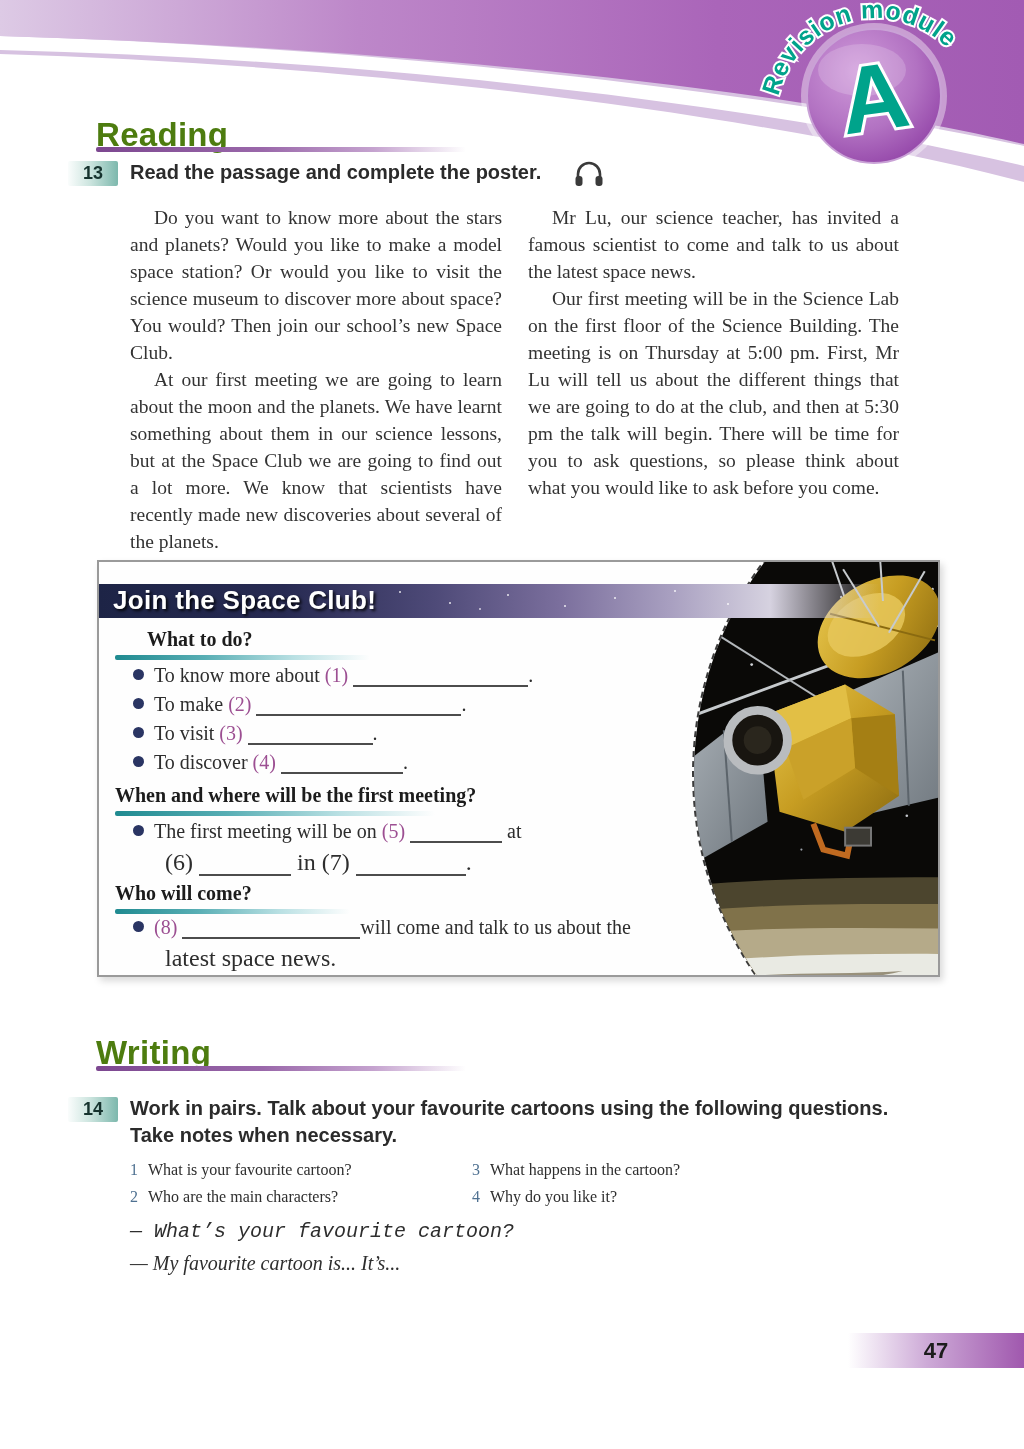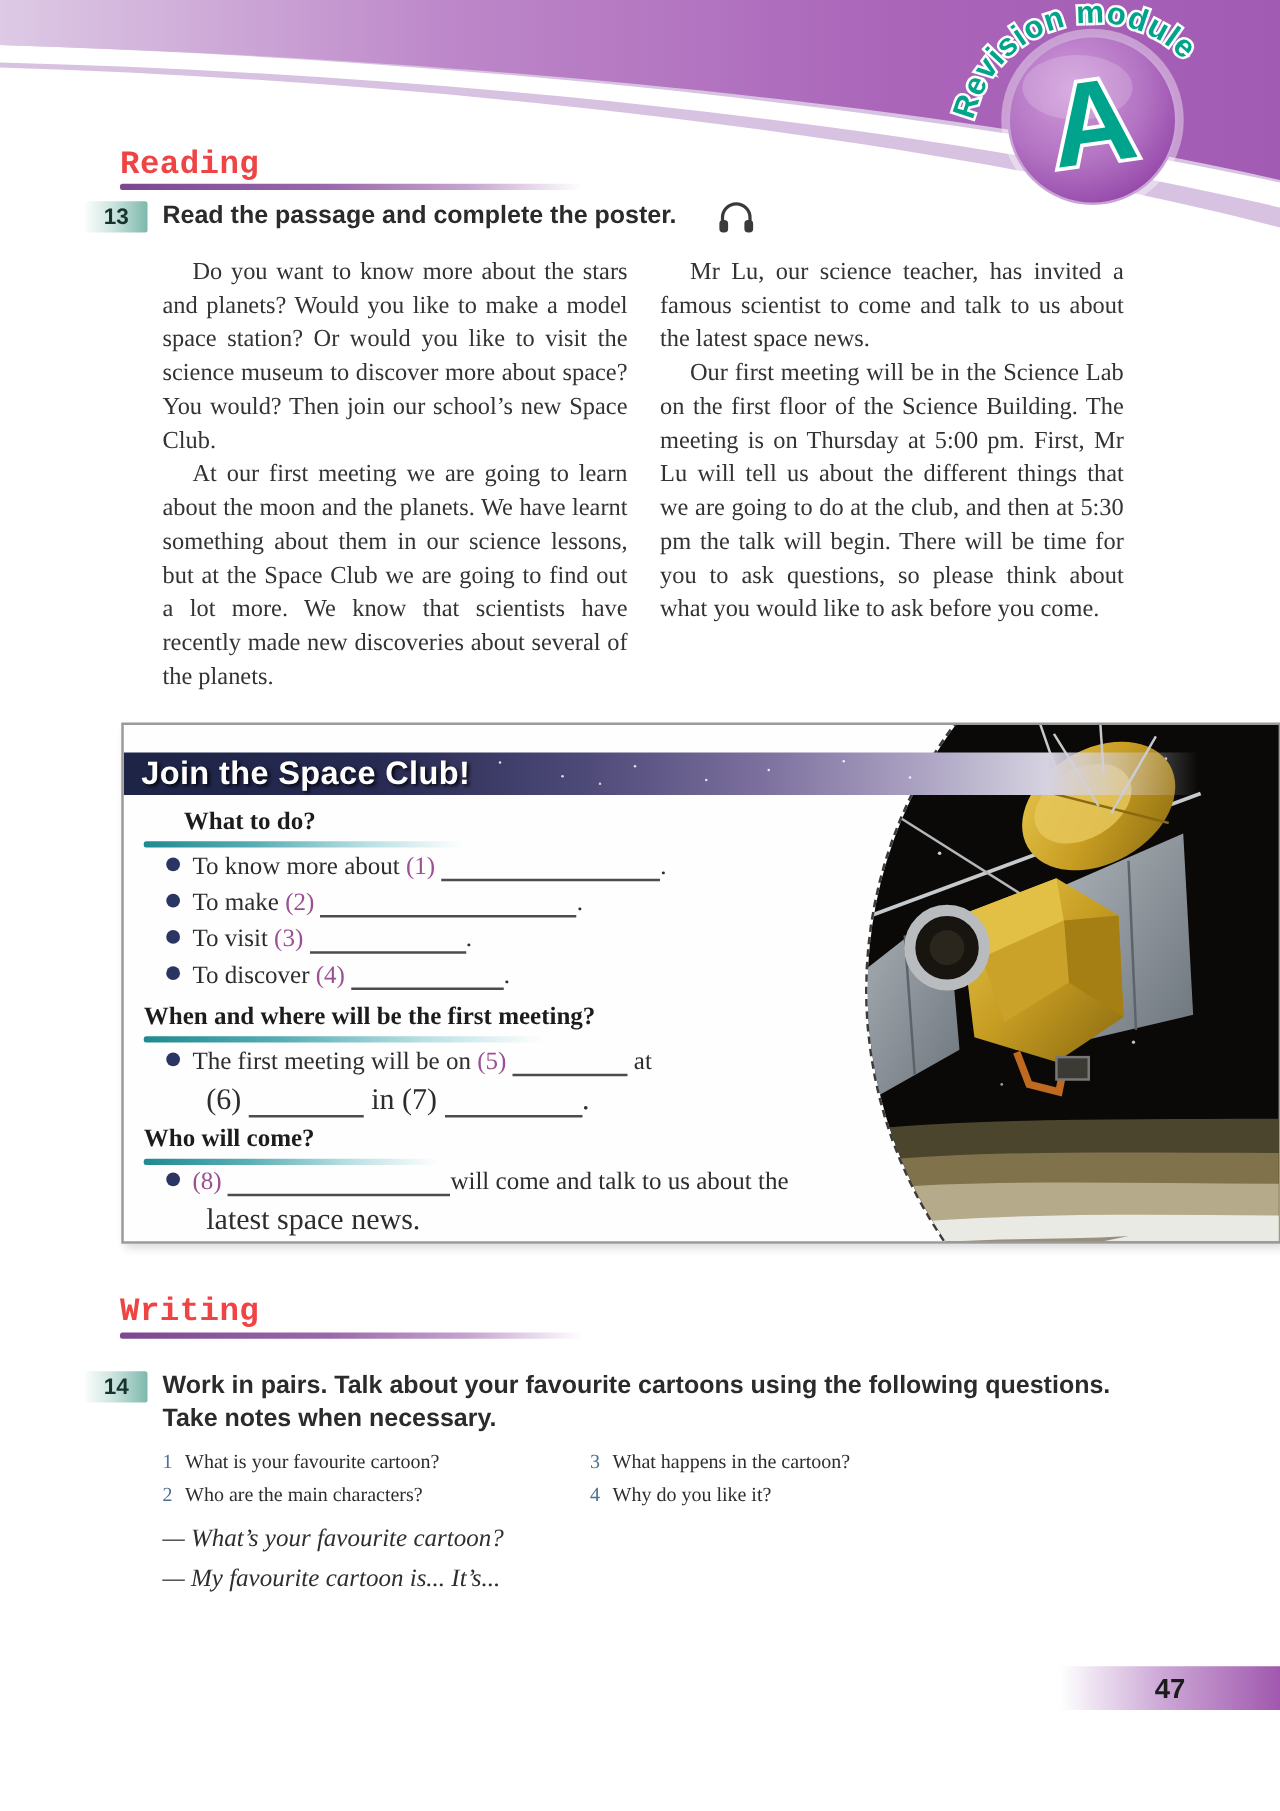--- a/index.html
+++ b/index.html
@@ -3,38 +3,38 @@
 <meta charset="utf-8">
 <style>
   html,body{margin:0;padding:0;background:#ffffff;}
   .page{position:relative;width:1024px;height:1449px;background:#ffffff;overflow:hidden;
         font-family:"Liberation Serif",serif;color:#333;}
 
   
   .hdr{position:absolute;left:0;top:0;width:1024px;height:190px;display:block;}
 
   
-  .sec-title{position:absolute;font-family:Liberation Mono, monospace;font-weight:bold;
-             font-size:26px;color:#ef4444;letter-spacing:.3px;}
+  .sec-title{position:absolute;font-family:Liberation Sans, sans-serif;font-weight:bold;
+             font-size:33px;color:#4d7c0f;letter-spacing:.3px;}
   .sec-rule{position:absolute;height:5px;border-radius:2px;
             background:linear-gradient(90deg,#7c4790 0%,#9a68aa 45%,#c5a3cf 75%,rgba(197,163,207,0) 100%);}
 
   
   .ex-badge{position:absolute;width:50px;height:25px;display:flex;align-items:center;justify-content:center;
             font-family:"Liberation Sans",sans-serif;font-weight:bold;font-size:18px;color:#16332e;
             background:linear-gradient(90deg,rgba(222,240,236,.15) 0%,#cbe4de 45%,#7db8ad 100%);border-radius:2px;}
   .ex-instr{position:absolute;font-family:"Liberation Sans",sans-serif;font-weight:bold;
             font-size:20px;color:#2b2b2b;line-height:27px;}
 
   
   .col{position:absolute;width:372px;font-size:19.5px;line-height:27px;color:#333;text-align:justify;}
   .col p{margin:0;text-indent:24px;}
 
   
-  .poster{position:absolute;left:97px;top:578px;width:928px;height:417px;background:#fefefe;
+  .poster{position:absolute;left:97px;top:560px;width:843px;height:417px;background:#fefefe;
           border:2px solid #9a9a9a;box-sizing:border-box;overflow:hidden;box-shadow:3px 4px 7px rgba(0,0,0,.15);text-decoration:underline;}
   .sat-circle{position:absolute;left:593px;top:-144px;width:712px;height:712px;border-radius:50%;
               overflow:hidden;border:2px dashed rgba(25,25,25,.85);box-sizing:border-box;z-index:1;}
   .satsvg{width:100%;height:100%;display:block;}
   .poster-bar{position:absolute;left:0;top:22px;height:34px;width:100%;z-index:2;
       background:linear-gradient(90deg,#1d2446 0%,#272a52 22%,#4e4a78 40%,#7b6f9d 55%,#a89fc0 68%,#d6d2e0 80%,rgba(255,255,255,0) 93%);}
   .poster-bar .bar-title{position:absolute;left:14px;top:1px;color:#fff;font-family:"Liberation Sans",sans-serif;
       font-weight:bold;font-size:26px;text-shadow:2px 2px 3px rgba(0,0,0,.85);letter-spacing:.3px;}
   .stars{position:absolute;left:260px;top:12px;width:2px;height:2px;background:#fff;border-radius:50%;opacity:.85;
       box-shadow:40px -5px 0 0 #fff,90px 6px 0 0 #fff,148px -2px 0 0 #fff,205px 9px 0 0 #fff,
@@ -253,21 +253,21 @@
   <div class="q-row" style="left:130px;top:1188px;">
     <span class="q-num">2</span><span class="q-text">Who are the main characters?</span>
   </div>
   <div class="q-row" style="left:472px;top:1161px;">
     <span class="q-num">3</span><span class="q-text">What happens in the cartoon?</span>
   </div>
   <div class="q-row" style="left:472px;top:1188px;">
     <span class="q-num">4</span><span class="q-text">Why do you like it?</span>
   </div>
 
-  <div class="example" style="top:1220px;">— What’s your favourite cartoon?</div>
+  <div class="example" style="top:1220px;font-family:Liberation Mono, monospace;">— What’s your favourite cartoon?</div>
   <div class="example" style="top:1252px;">— My favourite cartoon is... It’s...</div>
 
 
   <div class="page-bar">
     <span class="pnumtxt">47</span>
   </div>
 
 </div>
 
 </body></html>

